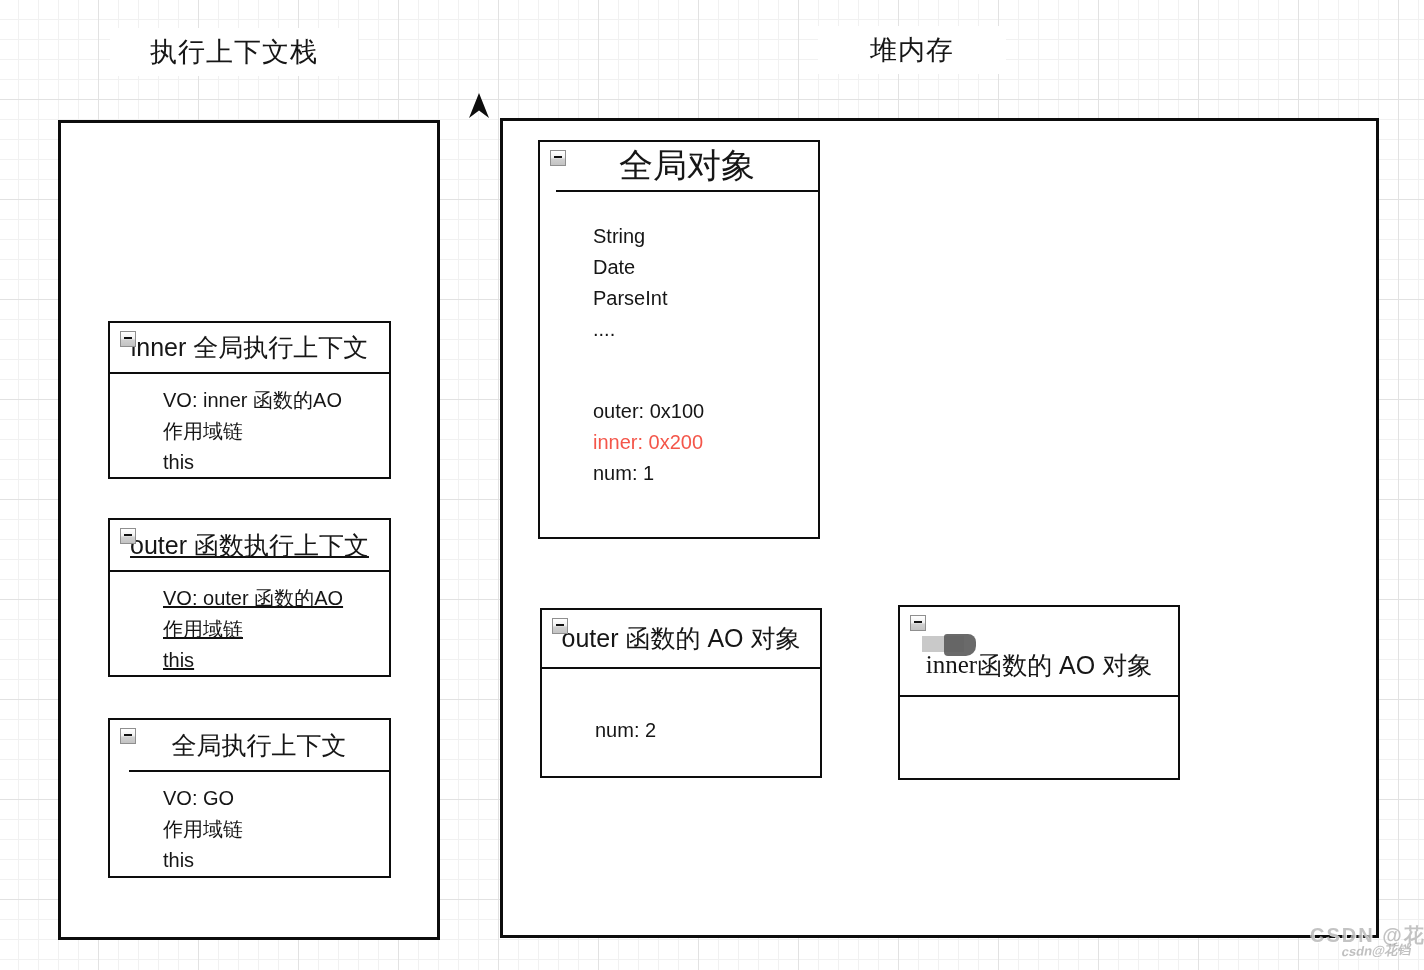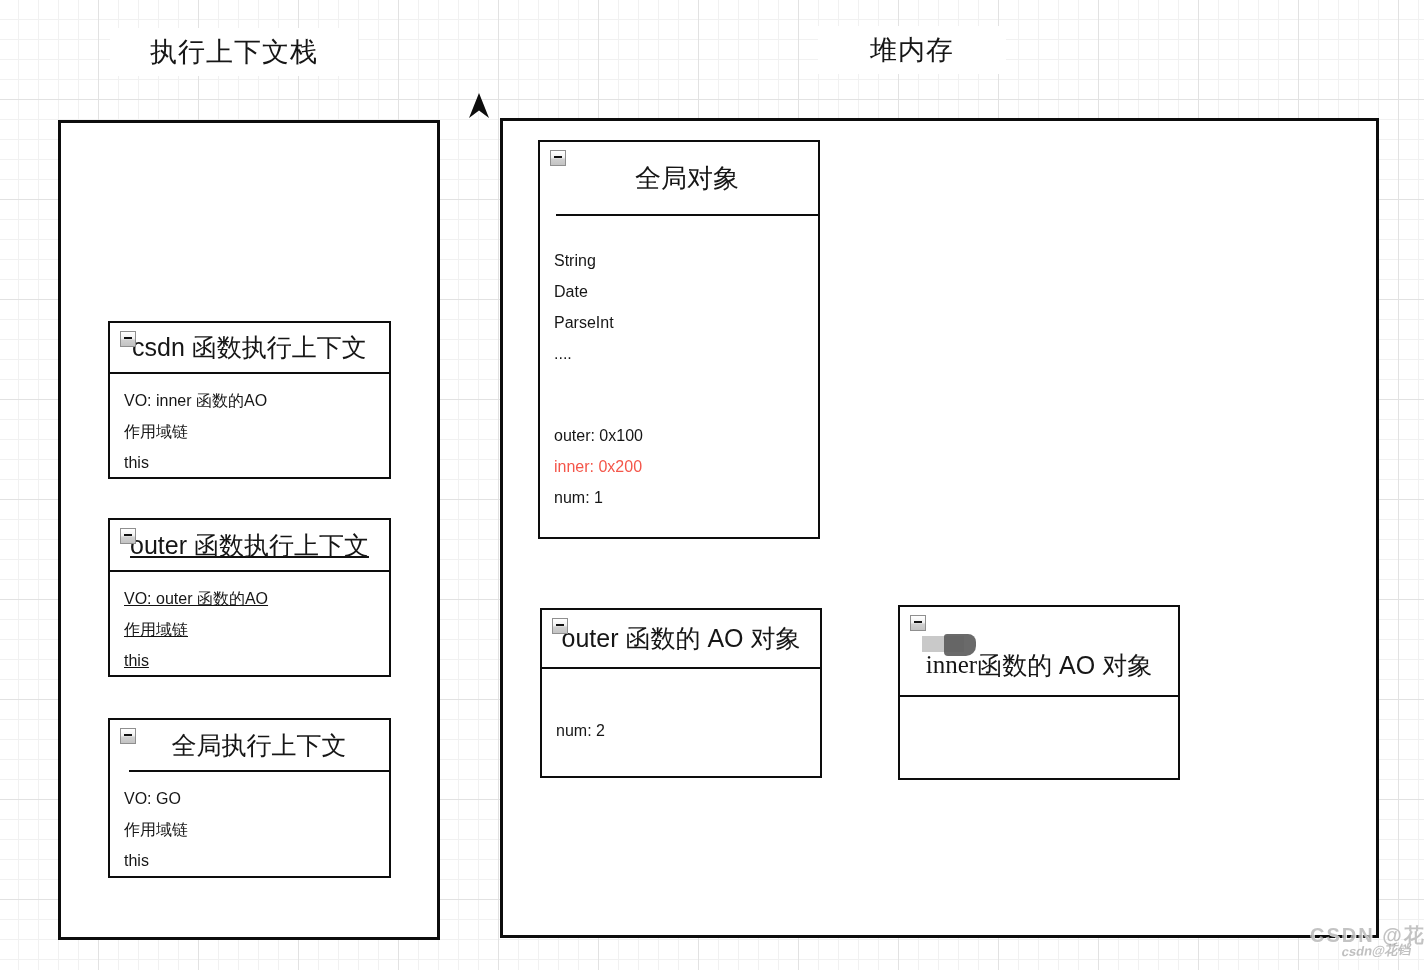--- a/index.html
+++ b/index.html
@@ -26,21 +26,21 @@
     position:absolute;background:#ffffff;border:3px solid #0d0d0d;box-sizing:border-box;
   }
   .node{
     position:absolute;background:#ffffff;border:2px solid #0d0d0d;box-sizing:border-box;
   }
   .node .hd{
     position:relative;display:flex;align-items:center;justify-content:center;
     border-bottom:2px solid #0d0d0d;box-sizing:border-box;
     font-size:25px;white-space:nowrap;color:#161616;
   }
-  .node .bd{font-size:16px;line-height:31px;color:#161616;}
+  .node .bd{font-size:20px;line-height:31px;color:#161616;margin-left:39px;}
   .collapse{
     position:absolute;left:10px;top:8px;width:16px;height:16px;box-sizing:border-box;
     border:1px solid #8f8f8f;z-index:3;
     background:linear-gradient(#ffffff 0%,#f2f2f2 45%,#cfcfcf 60%,#c3c3c3 100%);
   }
   .collapse::after{
     content:"";position:absolute;left:3px;right:3px;top:5px;height:2px;background:#111;
   }
   .red{}
   .serif{font-family:"Liberation Serif","DejaVu Serif",serif;}
@@ -66,21 +66,21 @@
   #stack-box{left:58px;top:120px;width:382px;height:820px;}
   #heap-box{left:500px;top:118px;width:879px;height:820px;}
   #ctx-inner{left:108px;top:321px;width:283px;height:158px;}
   #ctx-inner .hd{height:51px;}
   #ctx-outer{left:108px;top:518px;width:283px;height:159px;text-decoration:underline;}
   #ctx-outer .hd{height:52px;}
   #ctx-global{left:108px;top:718px;width:283px;height:160px;}
   #ctx-global .hd{height:52px;margin-left:19px;}
   .ctx .bd{padding:11px 14px 0 14px;}
   #global-obj{left:538px;top:140px;width:282px;height:399px;}
-  #global-obj .hd{height:74px;font-size:26px;margin-left:16px;}
+  #global-obj .hd{height:50px;font-size:34px;margin-left:16px;}
   #global-obj .bd{padding:29px 14px 0 14px;}
   #global-obj .vars{margin-top:51px;}
   #outer-ao{left:540px;top:608px;width:282px;height:170px;}
   #outer-ao .hd{height:59px;}
   #outer-ao .bd{padding:46px 14px 0 14px;}
   #inner-ao{left:898px;top:605px;width:282px;height:175px;}
   #inner-ao .hd{height:62px;margin-top:28px;}
   #title-stack{left:110px;top:28px;width:220px;}
   #title-heap{left:818px;top:26px;width:160px;}
 </style>
@@ -93,21 +93,21 @@
   <div class="page-title" id="title-heap">堆内存</div>
 
   <svg class="arrow-up" viewBox="0 0 22 26" xmlns="http://www.w3.org/2000/svg">
     <path d="M11 0 L21 25 L11 17.5 L1 25 Z" fill="#0d0d0d"></path>
   </svg>
 
   <div class="bigbox" id="stack-box"></div>
 
   <div class="node ctx" id="ctx-inner">
     <div class="collapse"></div>
-    <div class="hd">csdn 函数执行上下文</div>
+    <div class="hd">inner 全局执行上下文</div>
     <div class="bd">
       <div>VO: inner 函数的AO</div>
       <div>作用域链</div>
       <div>this</div>
     </div>
   </div>
 
   <div class="node ctx" id="ctx-outer">
     <div class="collapse"></div>
     <div class="hd">outer 函数执行上下文</div>

